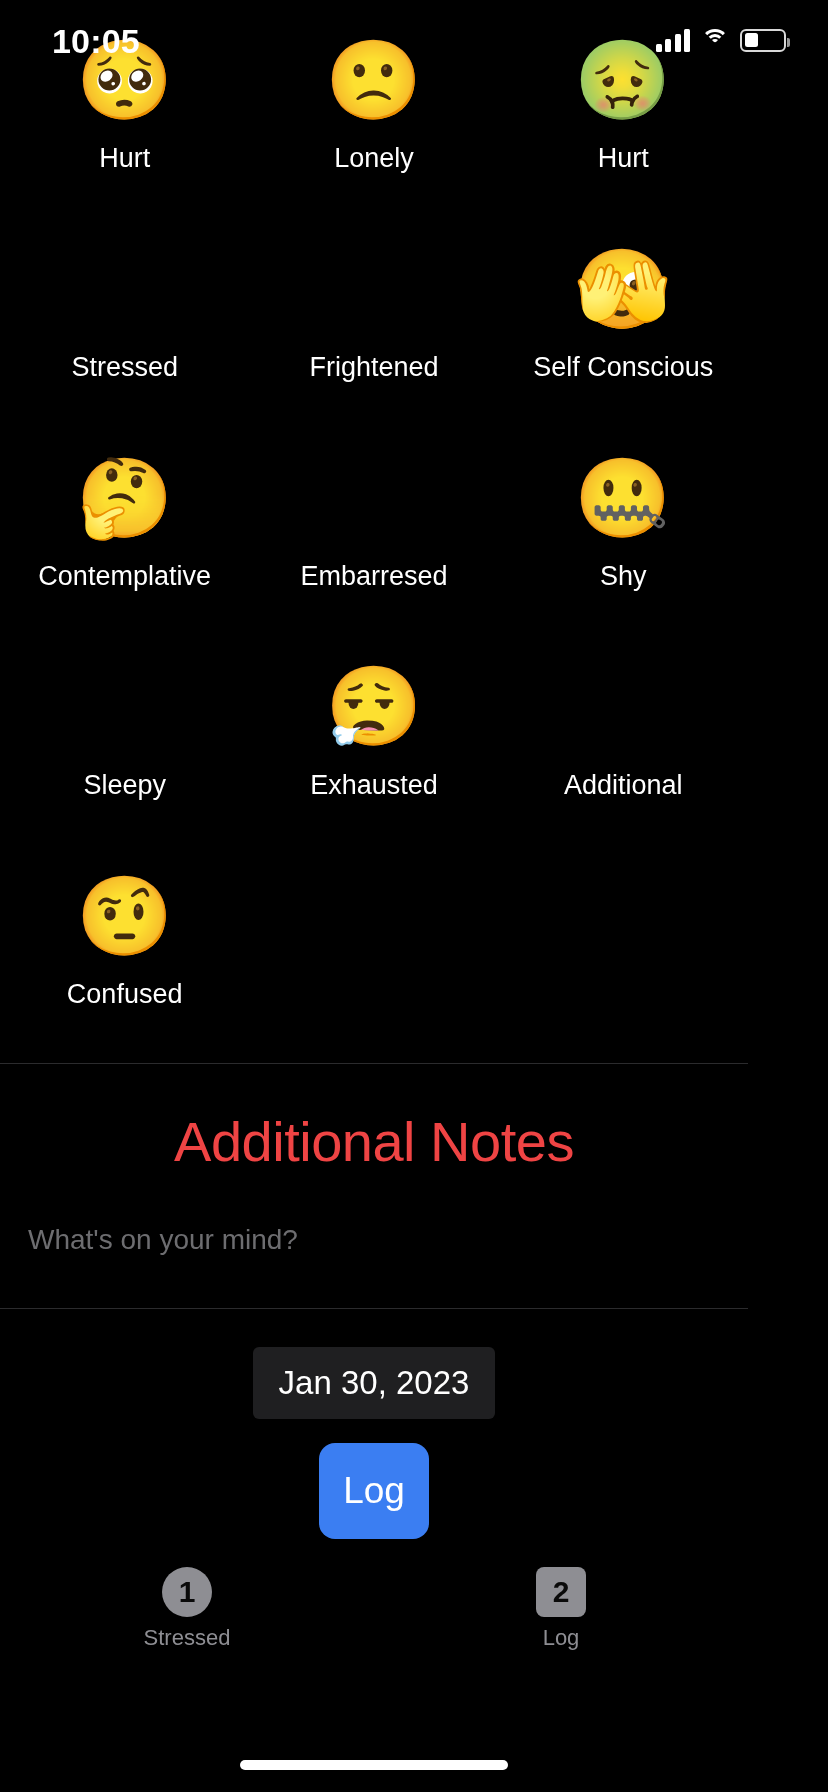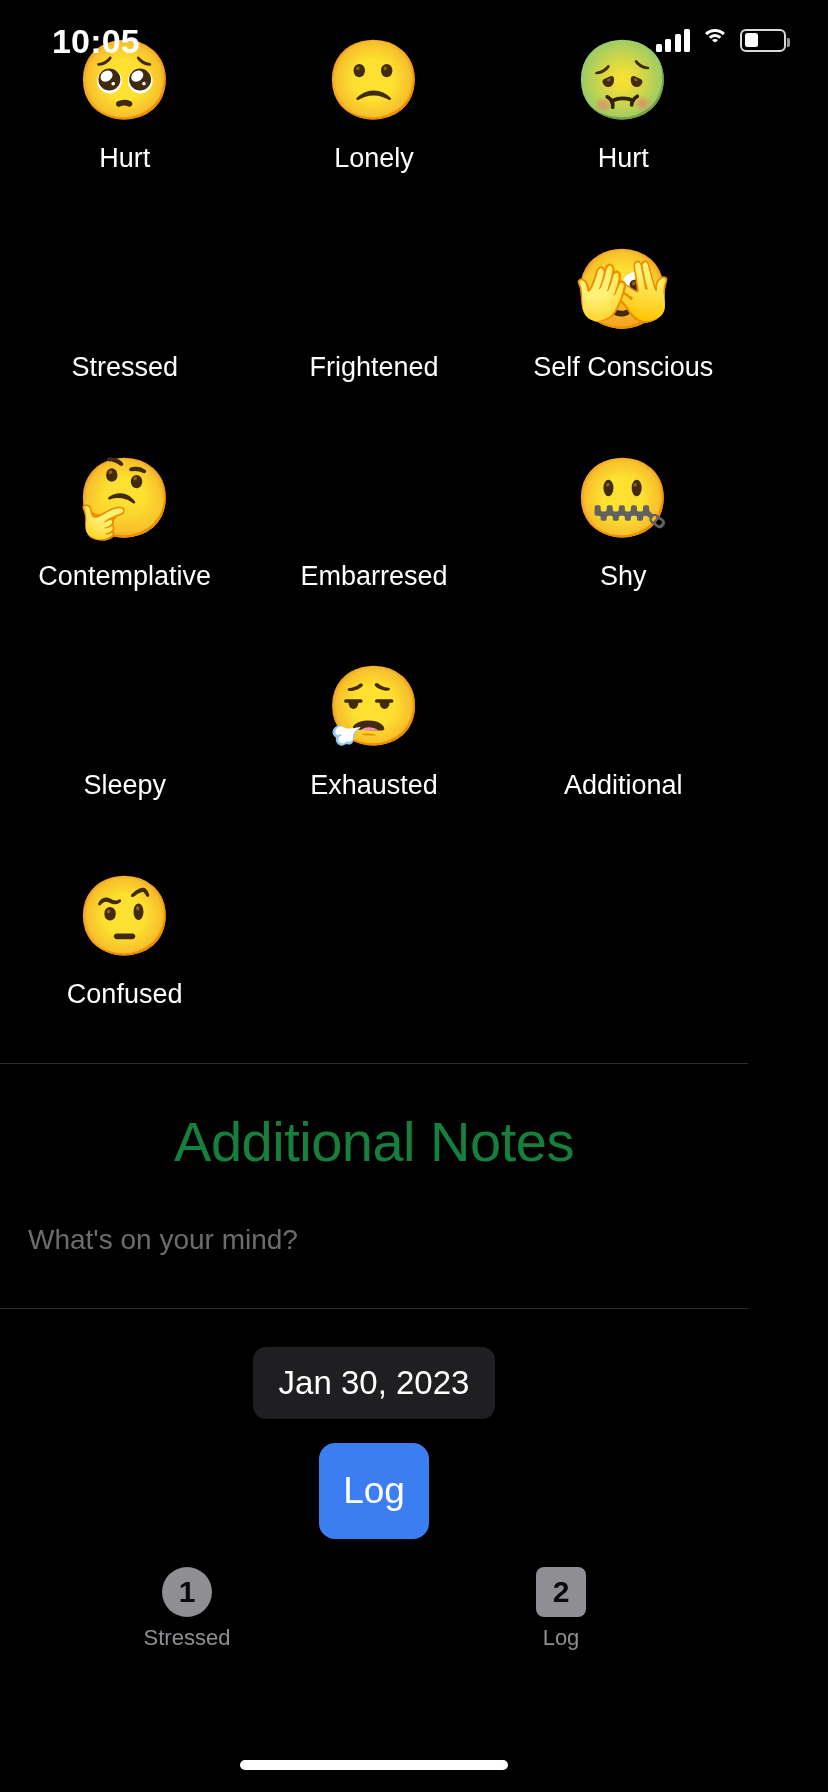--- a/index.html
+++ b/index.html
@@ -83,40 +83,40 @@
     color:#fff; font-size:27px; line-height:32px;
     text-align:center; white-space:nowrap;
   }
 
   
   .hr { height:1px; background:#2b2b2d; width:100%; }
 
   
   #notes-section { padding-top:46px; }
   #notes-title {
-    color:#15803d; font-size:56px; line-height:64px;
+    color:#ef4444; font-size:56px; line-height:64px;
     text-align:center; font-weight:400; letter-spacing:-0.5px;
   }
   #notes-input-wrap { padding:44px 28px 46px 28px; }
   #notes-input {
     width:100%; background:transparent; border:none; outline:none;
     color:#fff; font-size:28px; line-height:44px;
     font-family:"Liberation Sans", sans-serif;
   }
   #notes-input::placeholder { color:#6d6d70; }
 
   
   #submit-area { padding-top:38px; }
   #datetime-row {
     display:flex; justify-content:center; align-items:center; gap:14px;
   }
   .pill {
     background:#1f1f21; color:#fff;
     font-size:33px; line-height:38px;
-    padding:17px 26px; border-radius:13px;
+    padding:17px 26px; border-radius:6px;
     white-space:nowrap;
   }
   #log-row { display:flex; justify-content:center; margin-top:24px; }
   #log-button {
     background:#3b7ef2; color:#fff;
     font-size:37px; line-height:42px;
     width:110px; height:96px;
     border:none; border-radius:16px;
     display:flex; align-items:center; justify-content:center;
     font-family:"Liberation Sans", sans-serif;

